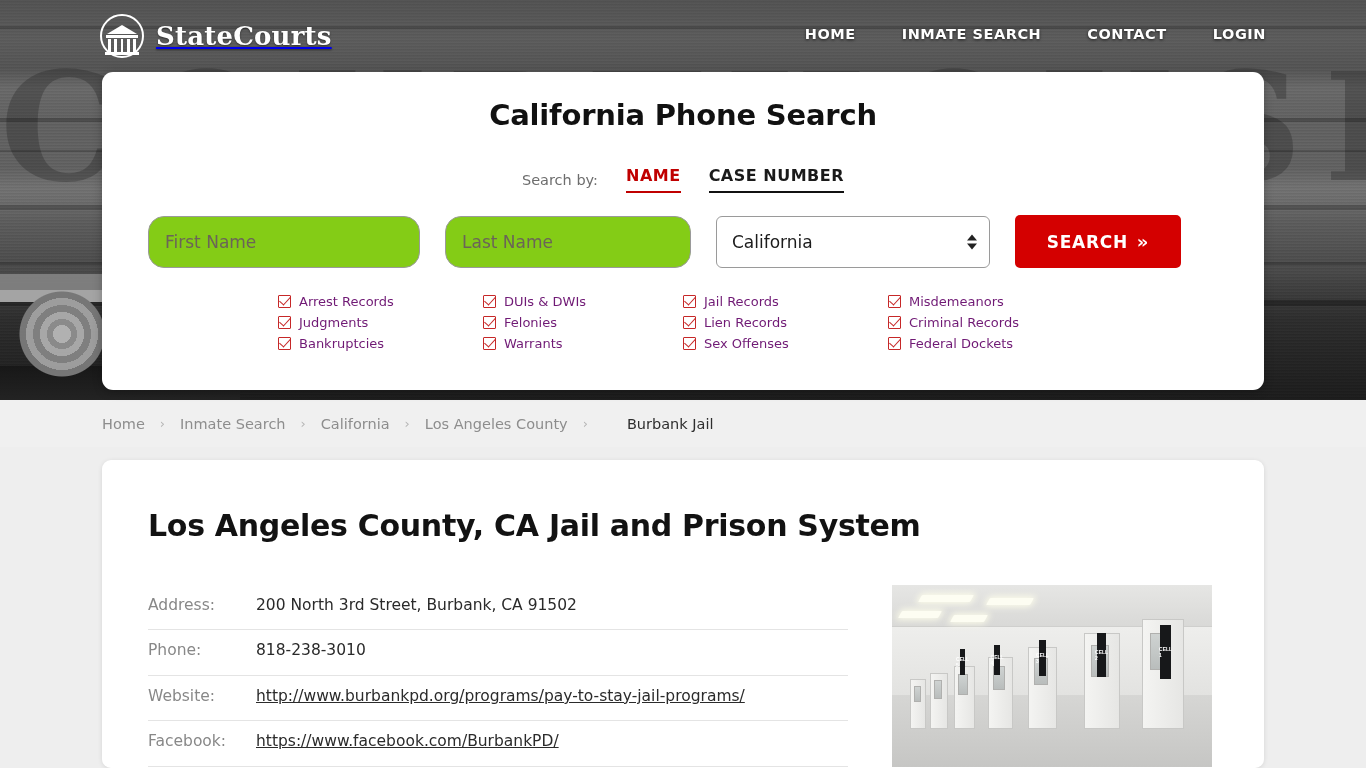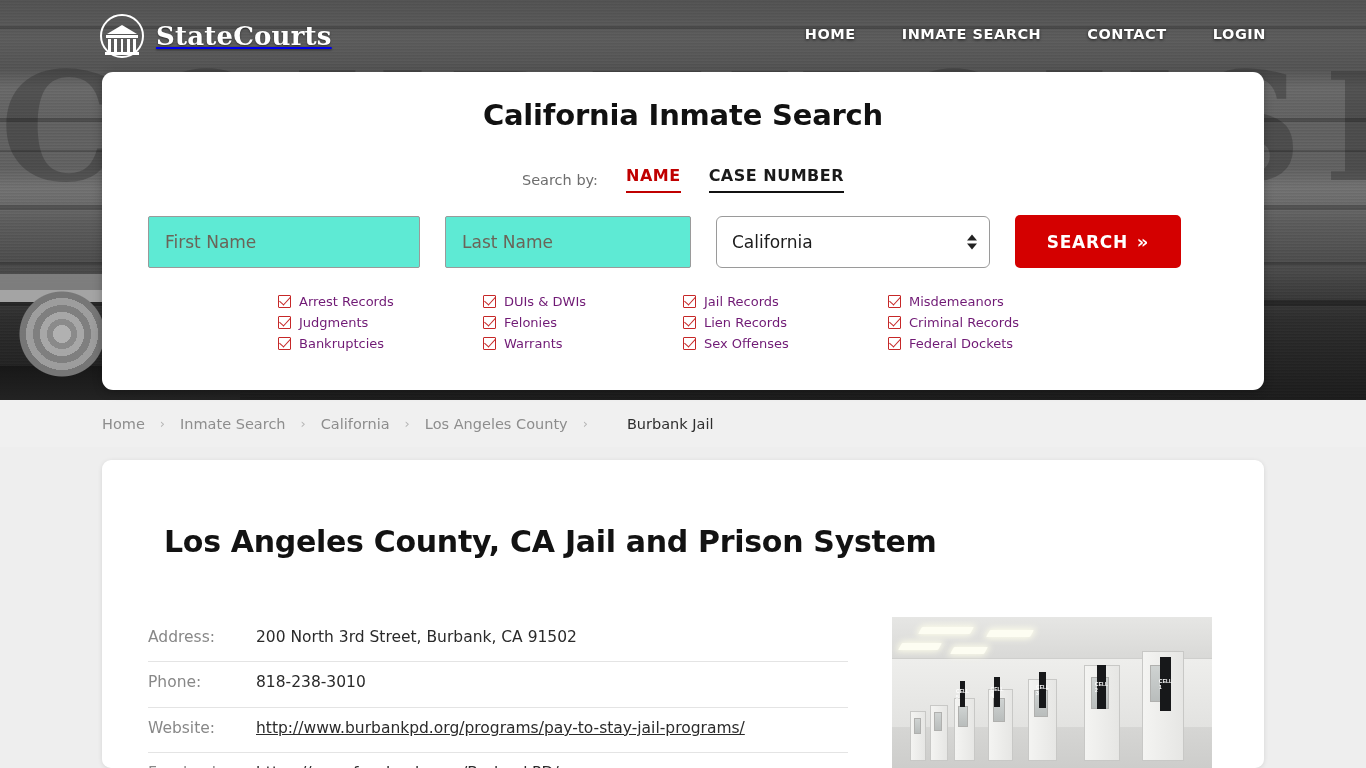--- a/index.html
+++ b/index.html
@@ -136,22 +136,22 @@
     padding-bottom:6px; cursor:pointer;
   }
   .tab-name { color:#c00000; border-bottom:2.5px solid #c00000; }
   .tab-case { color:#1a1a1a; border-bottom:2.5px solid #111; }
 
   .form-row {
     display:flex; align-items:center; gap:25px;
     margin-top:22px; padding:0 46px;
   }
   .field {
-    height:52px; border:1px solid #9a9a9a; border-radius:2px;
-    background:#5eead4; color:#5c5c52;
+    height:52px; border:1px solid #9a9a9a; border-radius:16px;
+    background:#84cc16; color:#5c5c52;
     font-size:17px; font-family:"DejaVu Sans", sans-serif;
     padding:11px 16px; outline:none;
   }
   .field::placeholder { color:#6b6458; opacity:1; }
   .field-first { width:272px; }
   .field-last  { width:246px; }
   .select-wrap { position:relative; width:274px; height:52px; }
   .select-box {
     width:100%; height:52px; border:1px solid #9a9a9a; border-radius:6px;
     background:#fff; font-size:17px; color:#1c1c1c;
@@ -210,21 +210,21 @@
   .crumbs span.cur { color:#2e2e2e;margin-left:24px; }
 
   
   .content-card {
     position:absolute; left:102px; top:460px; width:1162px; height:308px;
     background:#fff; border-radius:9px;
     box-shadow:0 1px 5px rgba(0,0,0,.10);
     overflow:hidden;
   }
   .content-title {
-    margin:16px; padding:48px 0 0 46px;
+    margin:0; padding:48px 0 0 46px;
     font-size:30px; font-weight:700; color:#121212;
     letter-spacing:-.3px;
   }
   .detail-wrap { display:flex; padding:42px 46px 0 46px; gap:44px; }
   .detail-table { width:700px; border-collapse:collapse; }
   .detail-table tr { border-bottom:1px solid #e4e4e4; }
   .detail-table td { padding:11px 0; font-size:15.5px; vertical-align:top; }
   .detail-table td.k { width:108px; color:#888; }
   .detail-table td.v { color:#2a2a2a; }
   .detail-table td.v a { color:#2b2b2b; text-decoration:underline; }
@@ -305,21 +305,21 @@
 </a>
 
 <nav class="topnav">
   <a href="#">HOME</a>
   <a href="#">INMATE SEARCH</a>
   <a href="#">CONTACT</a>
   <a href="#">LOGIN</a>
 </nav>
 
 <section class="search-card">
-  <h1 class="search-title">California Inmate Search</h1>
+  <h1 class="search-title">California Phone Search</h1>
 
   <div class="searchby-row">
     <span class="searchby-label">Search by:</span>
     <span class="tab tab-name">NAME</span>
     <span class="tab tab-case">CASE NUMBER</span>
   </div>
 
   <div class="form-row">
     <input class="field field-first" type="text" placeholder="First Name" style="">
     <input class="field field-last" type="text" placeholder="Last Name" style="">

